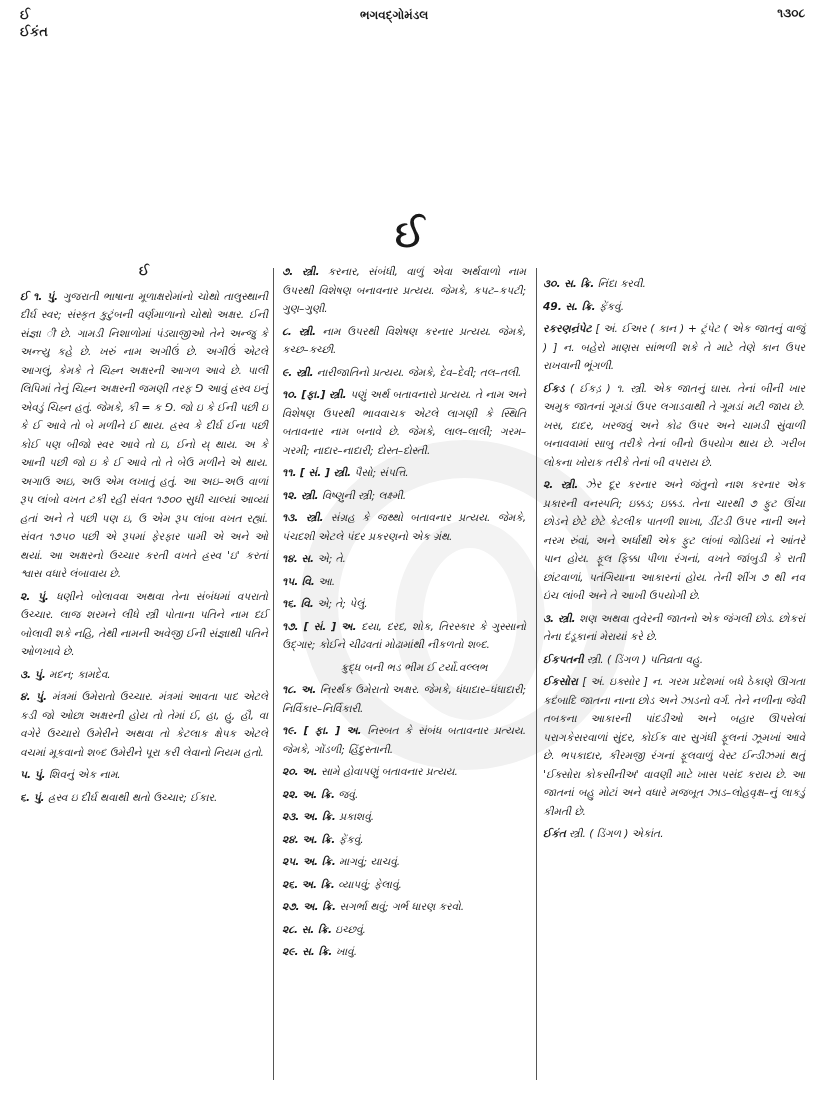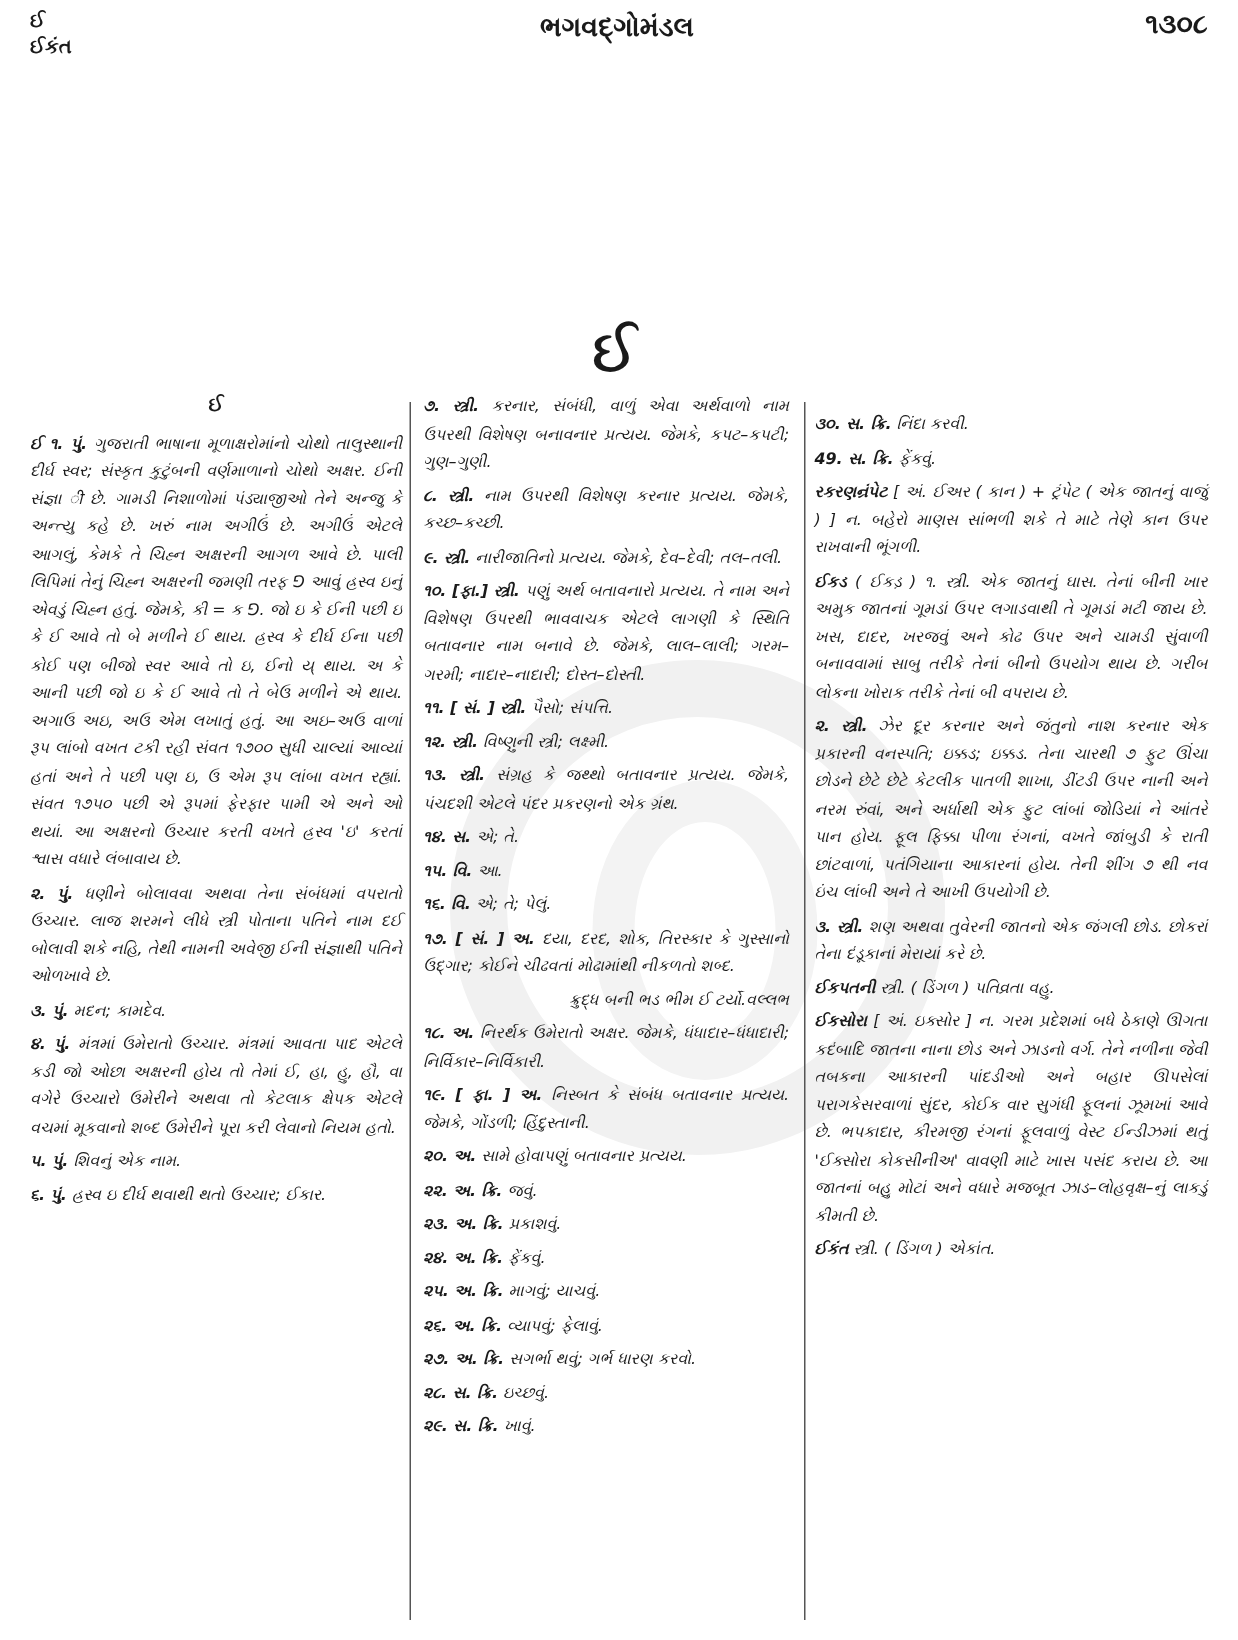--- a/index.html
+++ b/index.html
@@ -9,38 +9,38 @@
   }
   .watermark {
     position: absolute; left: 300px; top: 440px; width: 330px; height: 330px;
     border-radius: 50%; border: 38px solid #f1f1f1; box-sizing: border-box; z-index: 0;
   }
   .watermark2 {
     position: absolute; left: 395px; top: 520px; width: 150px; height: 200px;
     border-radius: 50%; border: 28px solid #f3f3f3; box-sizing: border-box; z-index: 0;
   }
   .hdr-left { position: absolute; left: 20px; top: 6px; font-weight: bold; font-size: 13px; line-height: 17px; z-index: 1; }
-  .hdr-center { position: absolute; left: 360px; top: 8px; font-weight: bold; font-size: 18px; z-index: 1; }
-  .hdr-right { position: absolute; right: 20px; top: 6px; font-weight: bold; font-size: 18px; z-index: 1; }
+  .hdr-center { position: absolute; left: 360px; top: 8px; font-weight: bold; font-size: 12px; z-index: 1; }
+  .hdr-right { position: absolute; right: 20px; top: 6px; font-weight: bold; font-size: 12px; z-index: 1; }
   .big-letter { position: absolute; left: 395px; top: 212px; font-size: 38px; font-weight: bold; z-index: 1; }
   .col {
     position: absolute; top: 270px; font-size: 10.6px; line-height: 18.5px; z-index: 1;
     text-align: justify;
   }
   .col1 { left: 20px; width: 248px; top: 262px; }
   .col2 { left: 282px; width: 244px; top: 262px; }
   .col3 { left: 543px; width: 262px; top: 274px; }
   .divider { position: absolute; width: 1px; background: #555; z-index: 1; }
   .div1 { left: 273px; top: 268px; height: 812px; }
   .div2 { left: 536px; top: 268px; height: 812px; }
   .col-head { text-align: center; font-weight: bold; font-size: 13px; margin-bottom: 6px; }
   .entry { margin: 0 0 4px 0; font-style: italic; }
   .hw { font-weight: bold; }
   .num { font-weight: bold; }
-  .quote { padding-left: 20px; display: flex; justify-content: flex-end; }
+  .quote { padding-left: 20px; display: flex; justify-content: center; }
 </style>
 </head>
 <body>
 
 <div class="watermark"></div>
 <div class="watermark2"></div>
 
 <div class="hdr-left">
   <div>ઈ</div>
   <div>ઈકંત</div>

